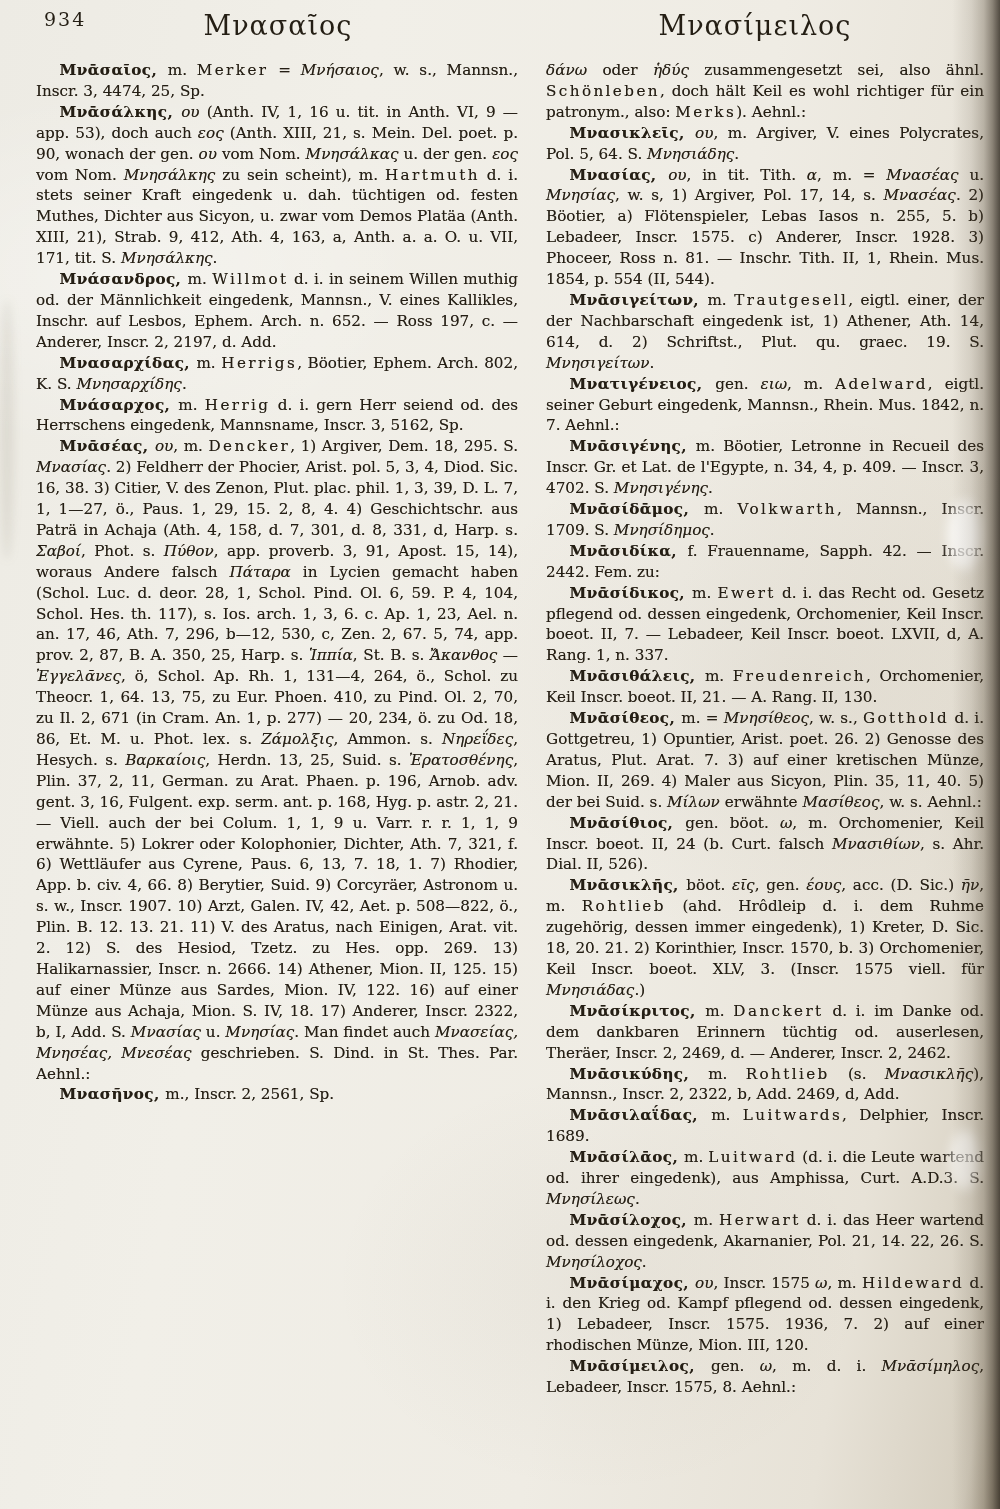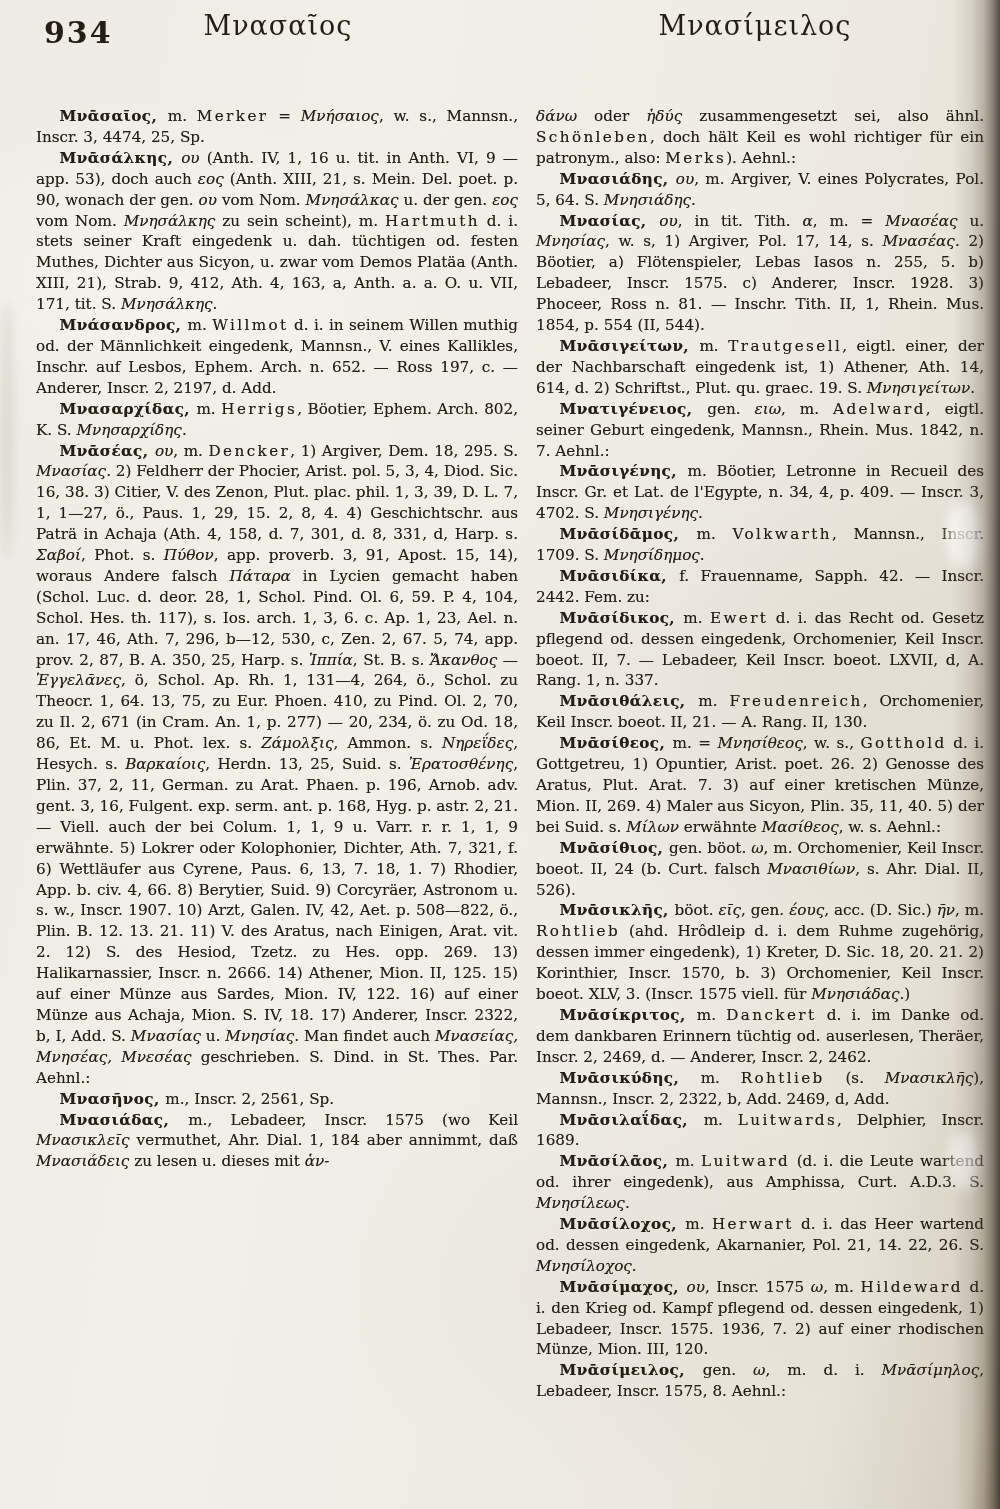--- a/index.html
+++ b/index.html
@@ -30,33 +30,33 @@
       rgba(62,52,38,.55) 84%,
       rgba(38,31,22,.78) 100%);
   }
   .smudge{position:absolute;pointer-events:none;border-radius:50%;filter:blur(6px);}
   .smudge.a{right:18px;top:500px;width:34px;height:70px;background:rgba(255,255,255,.75);}
   .smudge.b{right:20px;top:1130px;width:30px;height:60px;background:rgba(255,255,255,.6);}
   .smudge.c{left:0;top:300px;width:14px;height:260px;background:rgba(110,95,70,.12);filter:blur(5px);}
 
   .header{position:absolute;top:6px;left:0;right:0;height:50px;}
   .pageno{
-    position:absolute;left:44px;top:9px;
-    font-size:30px;letter-spacing:2px;font-weight:700;
+    position:absolute;left:44px;top:2px;
+    font-size:19px;letter-spacing:2px;font-weight:400;
   }
   .col-header{
     position:absolute;top:4px;font-size:27px;text-align:center;
     letter-spacing:1px;
   }
   .col-header.left{left:36px;width:484px;}
   .col-header.right{left:540px;width:430px;}
 
   .columns{
     position:absolute;top:60px;left:36px;right:16px;bottom:0;
-    display:flex;gap:18px;overflow:hidden;margin-top:46px;
+    display:flex;gap:28px;overflow:hidden;
   }
   .col{font-size:15.2px;line-height:20.9px;text-align:justify;
        text-shadow:0 0 .5px rgba(45,35,22,.55);}
   .col-left{width:482px;flex:0 0 auto;}
   .col-right{flex:1 1 auto;}
   p.entry{margin:0;text-indent:1.55em;}
   p.entry.no-indent{text-indent:0;}
   .r-b{font-weight:bold;letter-spacing:.4px;}
   .r-g{font-style:italic;}
   .r-s{letter-spacing:2.4px;}
@@ -70,27 +70,27 @@
     <span class="col-header right">Μνασίμειλος</span>
     <span class="col-header left">Μνασαῖος</span>
   </div>
 
   <div class="columns">
     <div class="col col-left" id="col-left">
         <p class="entry"><span class="r-b">Μνᾱσαῖος, </span><span class="r-n">m. </span><span class="r-s">Merker</span><span class="r-n"> = </span><span class="r-g">Μνήσαιος</span><span class="r-n">, w. s., Mannsn., Inscr. 3, 4474, 25, Sp.</span></p>
         <p class="entry"><span class="r-b">Μνᾱσάλκης, </span><span class="r-g">ου</span><span class="r-n"> (Anth. IV, 1, 16 u. tit. in Anth. VI, 9 — app. 53), doch auch </span><span class="r-g">εος</span><span class="r-n"> (Anth. XIII, 21, s. Mein. Del. poet. p. 90, wonach der gen. </span><span class="r-g">ου</span><span class="r-n"> vom Nom. </span><span class="r-g">Μνησάλκας</span><span class="r-n"> u. der gen. </span><span class="r-g">εος</span><span class="r-n"> vom Nom. </span><span class="r-g">Μνησάλκης</span><span class="r-n"> zu sein scheint), m. </span><span class="r-s">Hartmuth</span><span class="r-n"> d. i. stets seiner Kraft eingedenk u. dah. tüchtigen od. festen Muthes, Dichter aus Sicyon, u. zwar vom Demos Platäa (Anth. XIII, 21), Strab. 9, 412, Ath. 4, 163, a, Anth. a. a. O. u. VII, 171, tit. S. </span><span class="r-g">Μνησάλκης</span><span class="r-n">.</span></p>
         <p class="entry"><span class="r-b">Μνάσανδρος, </span><span class="r-n">m. </span><span class="r-s">Willmot</span><span class="r-n"> d. i. in seinem Willen muthig od. der Männlichkeit eingedenk, Mannsn., V. eines Kallikles, Inschr. auf Lesbos, Ephem. Arch. n. 652. — Ross 197, c. — Anderer, Inscr. 2, 2197, d. Add.</span></p>
         <p class="entry"><span class="r-b">Μνασαρχίδας, </span><span class="r-n">m. </span><span class="r-s">Herrigs</span><span class="r-n">, Böotier, Ephem. Arch. 802, K. S. </span><span class="r-g">Μνησαρχίδης</span><span class="r-n">.</span></p>
+        <p class="entry"><span class="r-b">Μνάσαρχος, </span><span class="r-n">m. </span><span class="r-s">Herrig</span><span class="r-n"> d. i. gern Herr seiend od. des Herrschens eingedenk, Mannsname, Inscr. 3, 5162, Sp.</span></p>
         <p class="entry"><span class="r-b">Μνᾱσέας, </span><span class="r-g">ου</span><span class="r-n">, m. </span><span class="r-s">Dencker</span><span class="r-n">, 1) Argiver, Dem. 18, 295. S. </span><span class="r-g">Μνασίας</span><span class="r-n">. 2) Feldherr der Phocier, Arist. pol. 5, 3, 4, Diod. Sic. 16, 38. 3) Citier, V. des Zenon, Plut. plac. phil. 1, 3, 39, D. L. 7, 1, 1—27, ö., Paus. 1, 29, 15. 2, 8, 4. 4) Geschichtschr. aus Paträ in Achaja (Ath. 4, 158, d. 7, 301, d. 8, 331, d, Harp. s. </span><span class="r-g">Σαβοί</span><span class="r-n">, Phot. s. </span><span class="r-g">Πύθον</span><span class="r-n">, app. proverb. 3, 91, Apost. 15, 14), woraus Andere falsch </span><span class="r-g">Πάταρα</span><span class="r-n"> in Lycien gemacht haben (Schol. Luc. d. deor. 28, 1, Schol. Pind. Ol. 6, 59. P. 4, 104, Schol. Hes. th. 117), s. Ios. arch. 1, 3, 6. c. Ap. 1, 23, Ael. n. an. 17, 46, Ath. 7, 296, b—12, 530, c, Zen. 2, 67. 5, 74, app. prov. 2, 87, B. A. 350, 25, Harp. s. </span><span class="r-g">Ἱππία</span><span class="r-n">, St. B. s. </span><span class="r-g">Ἄκανθος — Ἐγγελᾶνες</span><span class="r-n">, ö, Schol. Ap. Rh. 1, 131—4, 264, ö., Schol. zu Theocr. 1, 64. 13, 75, zu Eur. Phoen. 410, zu Pind. Ol. 2, 70, zu Il. 2, 671 (in Cram. An. 1, p. 277) — 20, 234, ö. zu Od. 18, 86, Et. M. u. Phot. lex. s. </span><span class="r-g">Ζάμολξις</span><span class="r-n">, Ammon. s. </span><span class="r-g">Νηρεΐδες</span><span class="r-n">, Hesych. s. </span><span class="r-g">Βαρκαίοις</span><span class="r-n">, Herdn. 13, 25, Suid. s. </span><span class="r-g">Ἐρατοσθένης</span><span class="r-n">, Plin. 37, 2, 11, German. zu Arat. Phaen. p. 196, Arnob. adv. gent. 3, 16, Fulgent. exp. serm. ant. p. 168, Hyg. p. astr. 2, 21. — Viell. auch der bei Colum. 1, 1, 9 u. Varr. r. r. 1, 1, 9 erwähnte. 5) Lokrer oder Kolophonier, Dichter, Ath. 7, 321, f. 6) Wettläufer aus Cyrene, Paus. 6, 13, 7. 18, 1. 7) Rhodier, App. b. civ. 4, 66. 8) Berytier, Suid. 9) Corcyräer, Astronom u. s. w., Inscr. 1907. 10) Arzt, Galen. IV, 42, Aet. p. 508—822, ö., Plin. B. 12. 13. 21. 11) V. des Aratus, nach Einigen, Arat. vit. 2. 12) S. des Hesiod, Tzetz. zu Hes. opp. 269. 13) Halikarnassier, Inscr. n. 2666. 14) Athener, Mion. II, 125. 15) auf einer Münze aus Sardes, Mion. IV, 122. 16) auf einer Münze aus Achaja, Mion. S. IV, 18. 17) Anderer, Inscr. 2322, b, I, Add. S. </span><span class="r-g">Μνασίας</span><span class="r-n"> u. </span><span class="r-g">Μνησίας</span><span class="r-n">. Man findet auch </span><span class="r-g">Μνασείας, Μνησέας, Μνεσέας</span><span class="r-n"> geschrieben. S. Dind. in St. Thes. Par. Aehnl.:</span></p>
         <p class="entry"><span class="r-b">Μνασῆνος, </span><span class="r-n">m., Inscr. 2, 2561, Sp.</span></p>
-        <p class="entry"><span class="r-b">Μνασιάδας, </span><span class="r-n">m., Lebadeer, Inscr. 1575 (wo Keil </span><span class="r-g">Μνασικλεῖς</span><span class="r-n"> vermuthet, Ahr. Dial. 1, 184 aber annimmt, daß </span><span class="r-g">Μνασιάδεις</span><span class="r-n"> zu lesen u. dieses mit </span><span class="r-g">ἁν-</span></p>
       </div>
     <div class="col col-right" id="col-right">
         <p class="entry no-indent"><span class="r-g">δάνω</span><span class="r-n"> oder </span><span class="r-g">ἡδύς</span><span class="r-n"> zusammengesetzt sei, also ähnl. </span><span class="r-s">Schönleben</span><span class="r-n">, doch hält Keil es wohl richtiger für ein patronym., also: </span><span class="r-s">Merks</span><span class="r-n">). Aehnl.:</span></p>
-        <p class="entry"><span class="r-b">Μνασιάδης, </span><span class="r-g">ου</span><span class="r-n">, m. Argiver, V. eines Polycrates, Pol. 5, 64. S. </span><span class="r-g">Μνησιάδης</span><span class="r-n">.</span></p>
+        <p class="entry"><span class="r-b">Μνασικλεῖς, </span><span class="r-g">ου</span><span class="r-n">, m. Argiver, V. eines Polycrates, Pol. 5, 64. S. </span><span class="r-g">Μνησιάδης</span><span class="r-n">.</span></p>
         <p class="entry"><span class="r-b">Μνασίας, </span><span class="r-g">ου</span><span class="r-n">, in tit. Tith. </span><span class="r-g">α</span><span class="r-n">, m. = </span><span class="r-g">Μνασέας</span><span class="r-n"> u. </span><span class="r-g">Μνησίας</span><span class="r-n">, w. s, 1) Argiver, Pol. 17, 14, s. </span><span class="r-g">Μνασέας</span><span class="r-n">. 2) Böotier, a) Flötenspieler, Lebas Iasos n. 255, 5. b) Lebadeer, Inscr. 1575. c) Anderer, Inscr. 1928. 3) Phoceer, Ross n. 81. — Inschr. Tith. II, 1, Rhein. Mus. 1854, p. 554 (II, 544).</span></p>
         <p class="entry"><span class="r-b">Μνᾱσιγείτων, </span><span class="r-n">m. </span><span class="r-s">Trautgesell</span><span class="r-n">, eigtl. einer, der der Nachbarschaft eingedenk ist, 1) Athener, Ath. 14, 614, d. 2) Schriftst., Plut. qu. graec. 19. S. </span><span class="r-g">Μνησιγείτων</span><span class="r-n">.</span></p>
         <p class="entry"><span class="r-b">Μνατιγένειος, </span><span class="r-n">gen. </span><span class="r-g">ειω</span><span class="r-n">, m. </span><span class="r-s">Adelward</span><span class="r-n">, eigtl. seiner Geburt eingedenk, Mannsn., Rhein. Mus. 1842, n. 7. Aehnl.:</span></p>
         <p class="entry"><span class="r-b">Μνᾱσιγένης, </span><span class="r-n">m. Böotier, Letronne in Recueil des Inscr. Gr. et Lat. de l'Egypte, n. 34, 4, p. 409. — Inscr. 3, 4702. S. </span><span class="r-g">Μνησιγένης</span><span class="r-n">.</span></p>
         <p class="entry"><span class="r-b">Μνᾱσίδᾱμος, </span><span class="r-n">m. </span><span class="r-s">Volkwarth</span><span class="r-n">, Mannsn., Inscr. 1709. S. </span><span class="r-g">Μνησίδημος</span><span class="r-n">.</span></p>
         <p class="entry"><span class="r-b">Μνᾱσιδίκα, </span><span class="r-n">f. Frauenname, Sapph. 42. — Inscr. 2442. Fem. zu:</span></p>
         <p class="entry"><span class="r-b">Μνᾱσίδικος, </span><span class="r-n">m. </span><span class="r-s">Ewert</span><span class="r-n"> d. i. das Recht od. Gesetz pflegend od. dessen eingedenk, Orchomenier, Keil Inscr. boeot. II, 7. — Lebadeer, Keil Inscr. boeot. LXVII, d, A. Rang. 1, n. 337.</span></p>
         <p class="entry"><span class="r-b">Μνᾱσιθάλεις, </span><span class="r-n">m. </span><span class="r-s">Freudenreich</span><span class="r-n">, Orchomenier, Keil Inscr. boeot. II, 21. — A. Rang. II, 130.</span></p>
         <p class="entry"><span class="r-b">Μνᾱσίθεος, </span><span class="r-n">m. = </span><span class="r-g">Μνησίθεος</span><span class="r-n">, w. s., </span><span class="r-s">Gotthold</span><span class="r-n"> d. i. Gottgetreu, 1) Opuntier, Arist. poet. 26. 2) Genosse des Aratus, Plut. Arat. 7. 3) auf einer kretischen Münze, Mion. II, 269. 4) Maler aus Sicyon, Plin. 35, 11, 40. 5) der bei Suid. s. </span><span class="r-g">Μίλων</span><span class="r-n"> erwähnte </span><span class="r-g">Μασίθεος</span><span class="r-n">, w. s. Aehnl.:</span></p>
         <p class="entry"><span class="r-b">Μνᾱσίθιος, </span><span class="r-n">gen. böot. </span><span class="r-g">ω</span><span class="r-n">, m. Orchomenier, Keil Inscr. boeot. II, 24 (b. Curt. falsch </span><span class="r-g">Μνασιθίων</span><span class="r-n">, s. Ahr. Dial. II, 526).</span></p>

